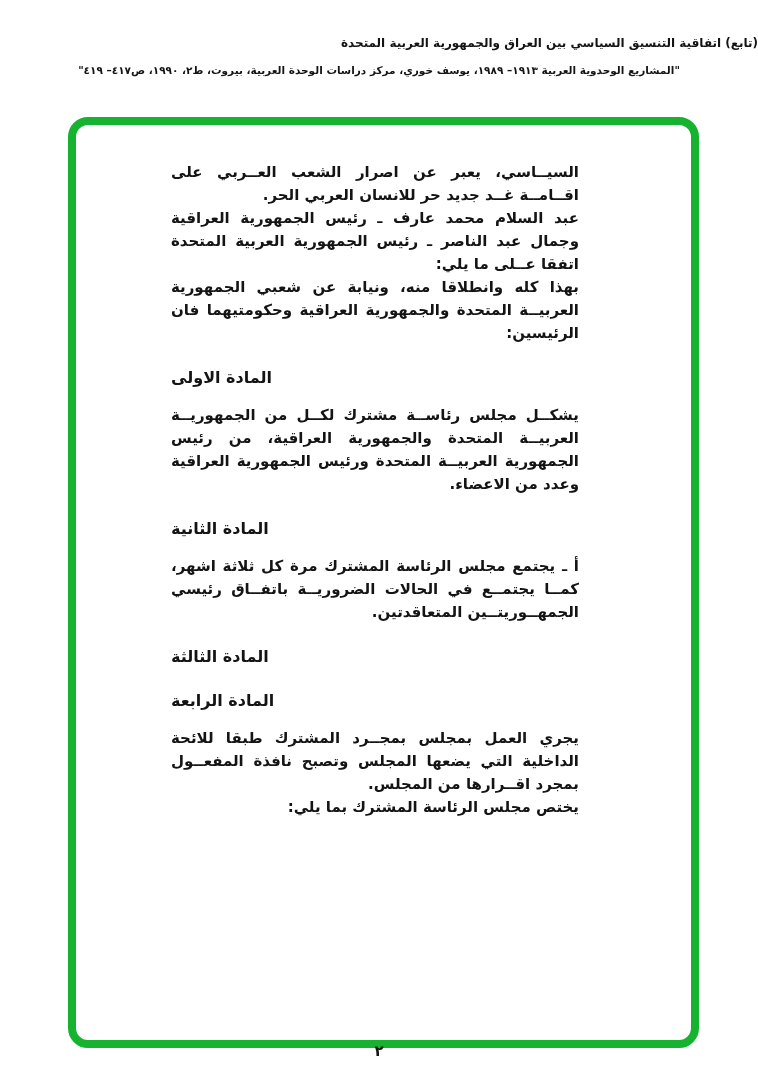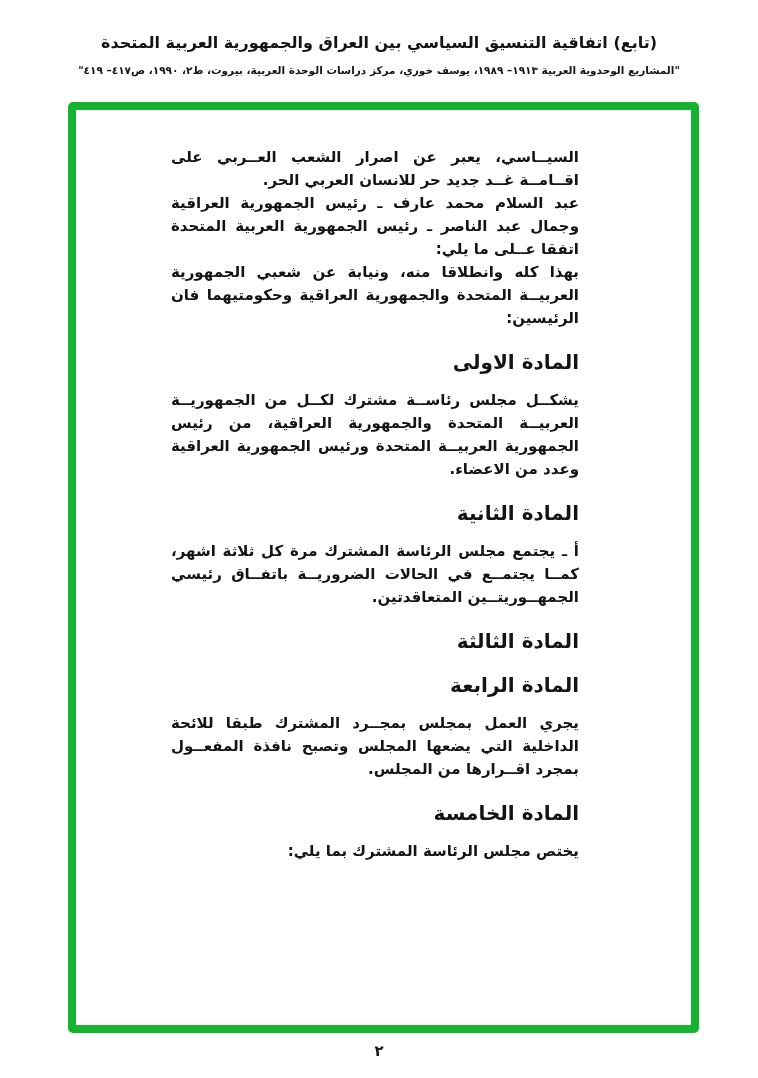--- a/index.html
+++ b/index.html
@@ -18,55 +18,56 @@
   }
   .page-header {
     position: absolute;
     top: 32px;
     left: 0;
     right: 0;
     text-align: center;
     direction: rtl;
   }
   .header-title {
-    font-size: 16px;
+    font-size: 12px;
     letter-spacing: 0;
     line-height: 22px;
+    text-align: right;
   }
   .header-source {
     font-size: 10.5px;
     margin-top: 9px;
     line-height: 14px;
   }
   .doc-frame {
     position: absolute;
     left: 68px;
-    top: 102px;
+    top: 117px;
     width: 615px;   
     height: 915px;  
     border: 8px solid #15b32f;
-    border-radius: 5px;
+    border-radius: 20px;
     background: #ffffff;
   }
   .doc-content {
     position: absolute;
     top: 36px;
     right: 112px;
     width: 408px;
     direction: rtl;
     text-align: justify;
     font-size: 15px;
     line-height: 23px;
   }
   .para {
     margin: 0;
   }
   .article-heading {
-    text-align: right;
-    font-size: 20px;
+    text-align: left;
+    font-size: 16px;
     margin: 21px 0 15px 0;
   }
   .page-number {
     position: absolute;
     top: 1042px;
     left: 0;
     right: 0;
     text-align: center;
     font-size: 15px;
     direction: rtl;
@@ -85,18 +86,17 @@
     <p class="para">السيــاسي، يعبر عن اصرار الشعب العــربي على اقــامــة غــد جديد حر للانسان العربي الحر.</p>
     <p class="para">عبد السلام محمد عارف ـ رئيس الجمهورية العراقية وجمال عبد الناصر ـ رئيس الجمهورية العربية المتحدة اتفقا عــلى ما يلي:</p>
     <p class="para">بهذا كله وانطلاقا منه، ونيابة عن شعبي الجمهورية العربيــة المتحدة والجمهورية العراقية وحكومتيهما فان الرئيسين:</p>
     <h2 class="article-heading">المادة الاولى</h2>
     <p class="para">يشكــل مجلس رئاســة مشترك لكــل من الجمهوريــة العربيــة المتحدة والجمهورية العراقية، من رئيس الجمهورية العربيــة المتحدة ورئيس الجمهورية العراقية وعدد من الاعضاء.</p>
     <h2 class="article-heading">المادة الثانية</h2>
     <p class="para">أ ـ يجتمع مجلس الرئاسة المشترك مرة كل ثلاثة اشهر، كمــا يجتمــع في الحالات الضروريــة باتفــاق رئيسي الجمهــوريتــين المتعاقدتين.</p>
     <h2 class="article-heading">المادة الثالثة</h2>
     <h2 class="article-heading">المادة الرابعة</h2>
     <p class="para">يجري العمل بمجلس بمجــرد المشترك طبقا للائحة الداخلية التي يضعها المجلس وتصبح نافذة المفعــول بمجرد اقــرارها من المجلس.</p>
-    <h2 class="article-heading">المادة الخامسة</h2>
     <p class="para">يختص مجلس الرئاسة المشترك بما يلي:</p>
   </div>
 </div>
 
 <div class="page-number">٢</div>
 
 </body></html>

